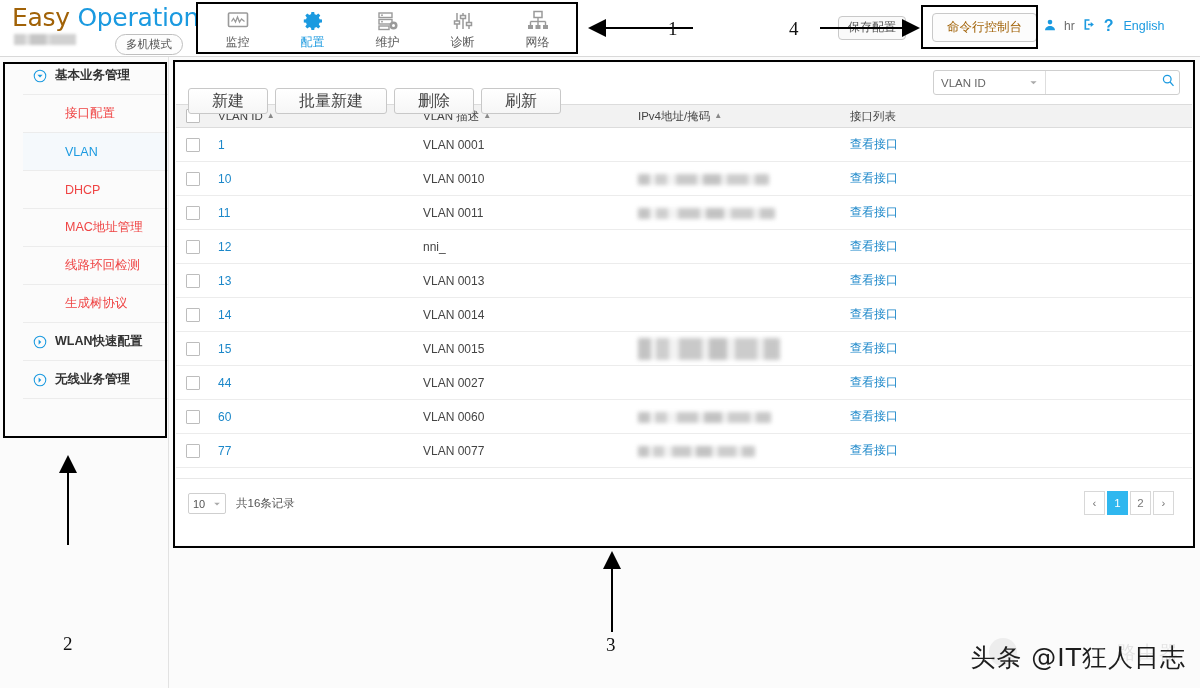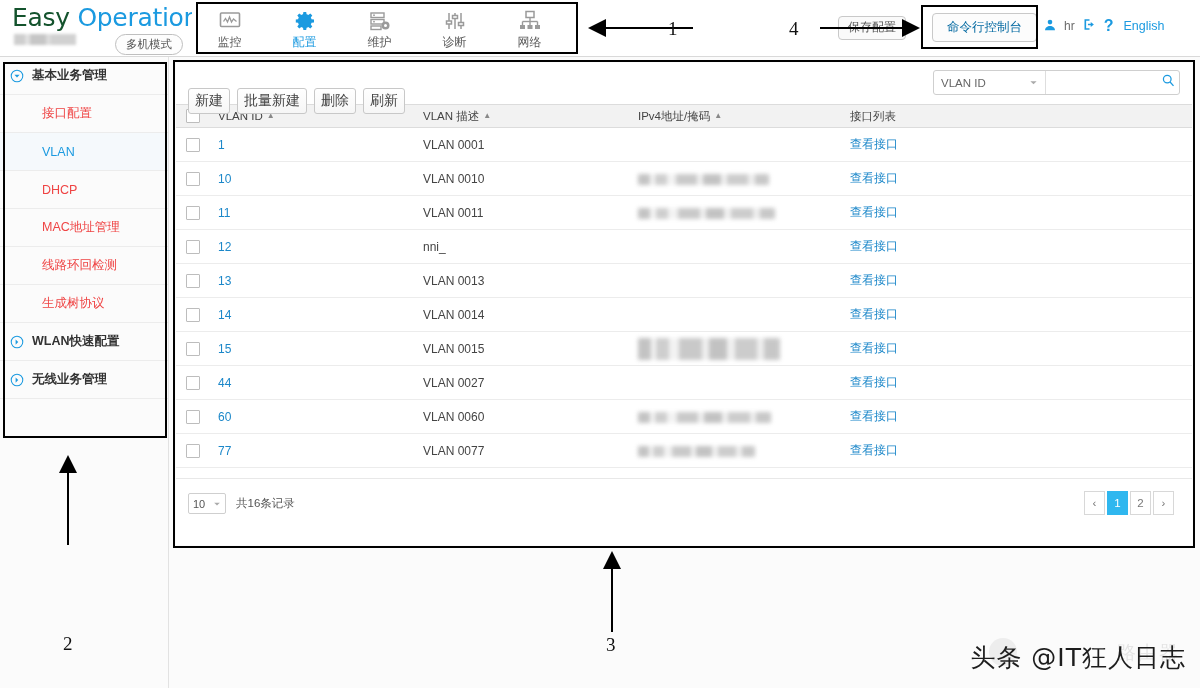--- a/index.html
+++ b/index.html
@@ -28,21 +28,21 @@
     position: absolute; left: 12px; top: 4px;
     width: 180px; height: 48px;
   }
   .logo-text {
     font-size: 25px;
     letter-spacing: -0.3px;
     white-space: nowrap;
     line-height: 28px;
     font-family: "DejaVu Sans", "Liberation Sans", sans-serif;
   }
-  .logo-easy { color: #14532d; }
+  .logo-easy { color: #a16207; }
   .logo-op  { color: #1b9ae0; margin-top: 32px; }
   .logo-sub {
     position: absolute; left: 2px; top: 30px;
     width: 62px; height: 11px;
     background: linear-gradient(90deg,#c6c6c6 0 18%, #dcdcdc 18% 26%, #bdbdbd 26% 52%, #d6d6d6 52% 60%, #c9c9c9 60% 100%);
     filter: blur(1.6px);
     opacity: .85;
   }
   .mode-pill {
     position: absolute; left: 103px; top: 30px;
@@ -51,21 +51,21 @@
     border-radius: 11px;
     background: #fdfdfd;
     font-size: 11.5px;
     color: #555;
     line-height: 14px;
     white-space: nowrap;
   }
 
   
   .nav {
-    position: absolute; left: 192px; top: 3px;
+    position: absolute; left: 200px; top: 3px;
     height: 51px; width: 375px;
     display: flex; align-items: stretch;
     background: #fff;
   }
   .nav-item {
     flex: 1 1 0;
     display: flex; flex-direction: column;
     align-items: center; justify-content: center;
     gap: 2px;
     cursor: pointer;
@@ -93,21 +93,21 @@
     font-size: 12px; color: #555;
     line-height: 15px;
     white-space: nowrap;
   }
   .btn-cli {
     position: absolute; left: 932px; top: 13px;
     padding: 5px 14px 6px;
     border: 1px solid #c9c9c9;
     border-radius: 4px;
     background: #fcfcfc;
-    font-size: 12.5px; color: #0369a1;
+    font-size: 12.5px; color: #a16207;
     line-height: 16px;
     white-space: nowrap;
   }
   .cli-box {
     position: absolute; left: 921px; top: 5px;
     width: 117px; height: 44px;
     border: 2.5px solid #000;
     box-sizing: border-box;
     pointer-events: none;
   }
@@ -128,20 +128,21 @@
     border-right: 1px solid #e2e2e2;
   }
   .side-item {
     position: relative;
     height: 38px;
     display: flex; align-items: center;
     border-bottom: 1px solid #ececec;
     font-size: 12.5px;
     cursor: pointer;
     box-sizing: border-box;
+    margin-left: 23px;
   }
   .side-item.group { padding-left: 10px; color: #333; font-weight: bold; }
   .side-item.child { padding-left: 42px; color: #ef4444; }
   .side-item.child.active { color: #1b9ae0; background: #f5f9fc; }
   .side-caret {
     width: 14px; height: 14px; margin-right: 8px;
     flex: 0 0 14px;
     display: inline-block;
   }
   .side-box {
@@ -171,23 +172,23 @@
     position: relative;
     height: 41px;
     display: flex; align-items: center;
     padding-left: 12px;
     gap: 7px;
   }
   .tb-btn {
     border: 1px solid #c8c8c8;
     border-radius: 3px;
     background: linear-gradient(#ffffff,#f6f6f6);
-    font-size: 14px;
+    font-size: 16px;
     color: #444;
-    padding: 4px 6px 5px;
+    padding: 4px 23px 5px;
     line-height: 15px;
     cursor: pointer;
     white-space: nowrap;
     margin-top: 34px;
   }
   .search-wrap {
     position: absolute; right: 12px; top: 7px;
     display: flex; align-items: center;
     height: 25px;
     border: 1px solid #cfcfcf;

